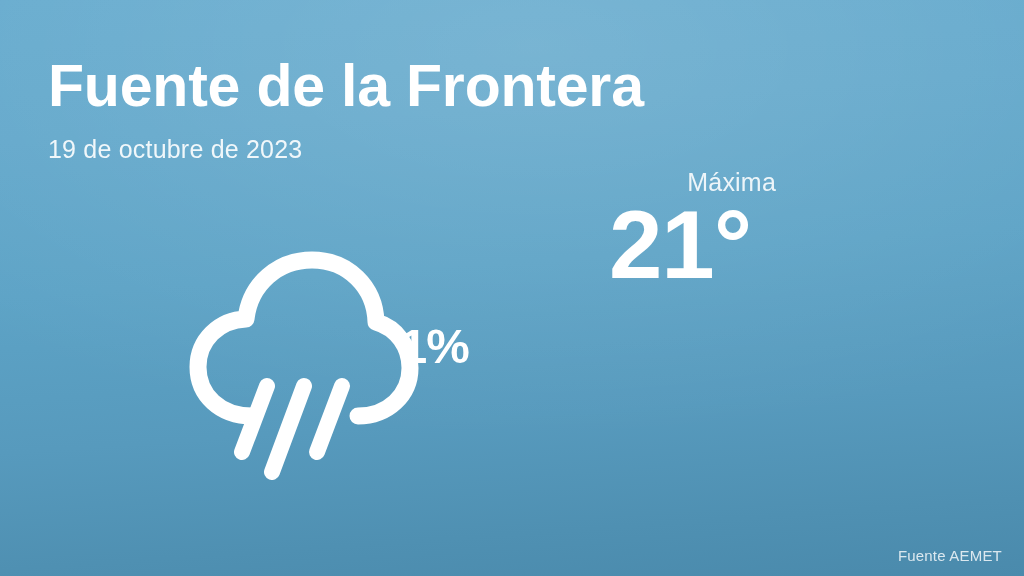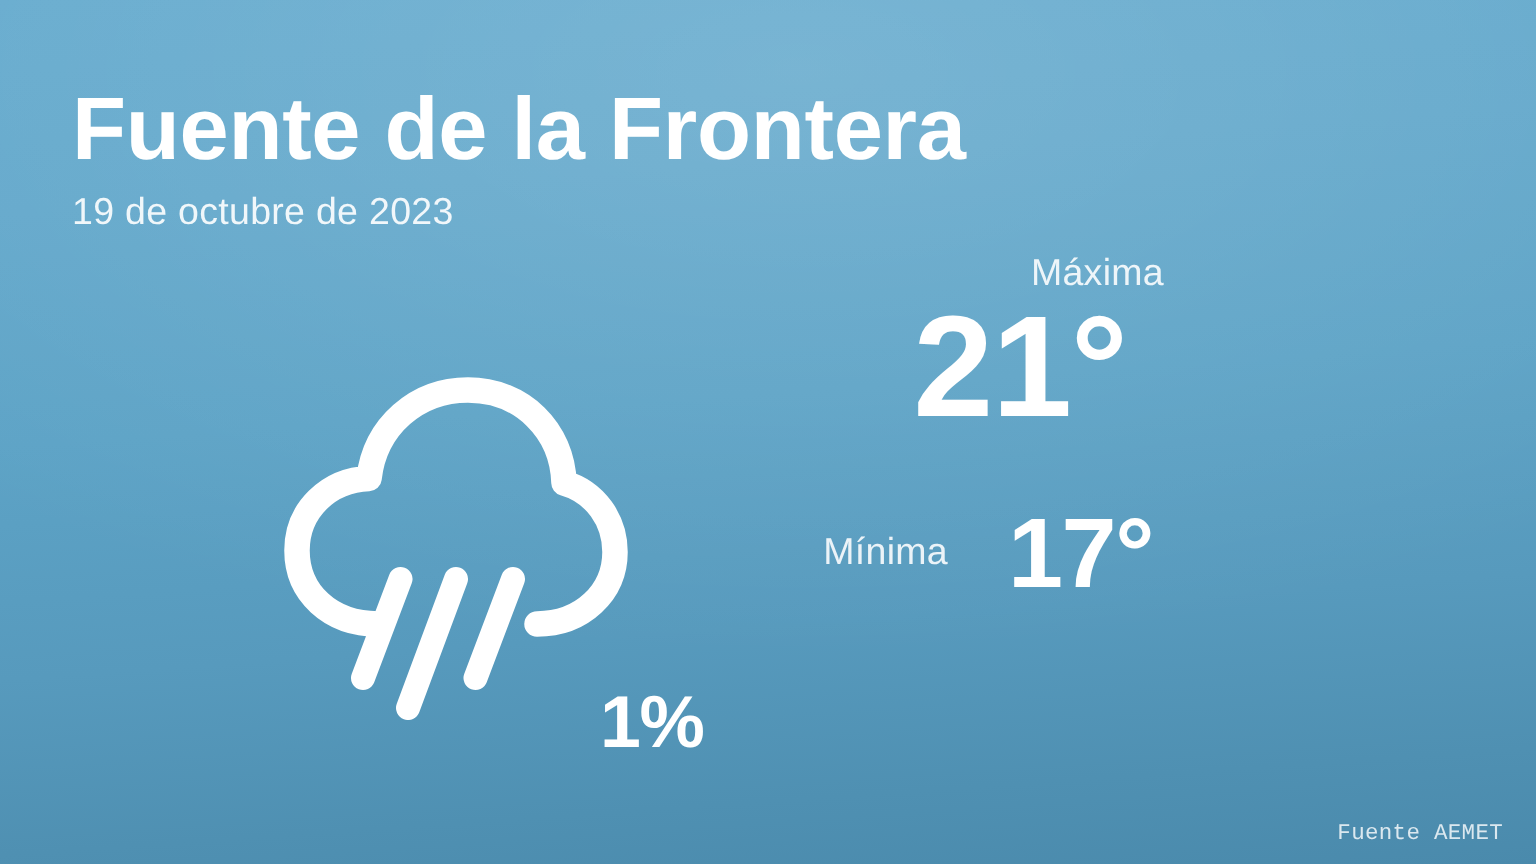--- a/index.html
+++ b/index.html
@@ -47,21 +47,21 @@
   .city-name {
     font-size: 59px;
     font-weight: 700;
     color: #ffffff;
     letter-spacing: -0.2px;
     line-height: 1.02;
     white-space: nowrap;
   }
 
   .date-line {
-    margin-top: 12px;
+    margin-top: 20px;
     font-size: 25px;
     font-weight: 300;
     color: rgba(255,255,255,0.90);
     letter-spacing: 0.2px;
     line-height: 1.1;
     white-space: nowrap;
   }
 
   
   .icon-area {
@@ -127,21 +127,20 @@
   
   .source-note {
     position: absolute;
     right: 22px;
     bottom: 12px;
     font-size: 15px;
     font-weight: 400;
     color: rgba(255,255,255,0.80);
     letter-spacing: 0.2px;
     white-space: nowrap;
-    font-family: Liberation Mono, monospace;
   }
 </style>
 </head>
 <body>
 
 <div class="weather-card">
 
   <div class="header">
     <div class="city-name">Fuente de la Frontera</div>
     <div class="date-line">19 de octubre de 2023</div>
@@ -166,24 +165,20 @@
     </svg>
   </div>
 
   <div class="readings">
 
     <div class="reading-row row-max">
       <div class="reading-label">Máxima</div>
       <div class="reading-value">21°</div>
     </div>
 
-    <div class="reading-row row-min">
-      <div class="reading-label">Mínima</div>
-      <div class="reading-value">17°</div>
-    </div>
 
     <div class="reading-row row-prec">
       <div class="reading-value">1%</div>
     </div>
 
   </div>
 
   <div class="source-note">Fuente AEMET</div>
 
 </div>

